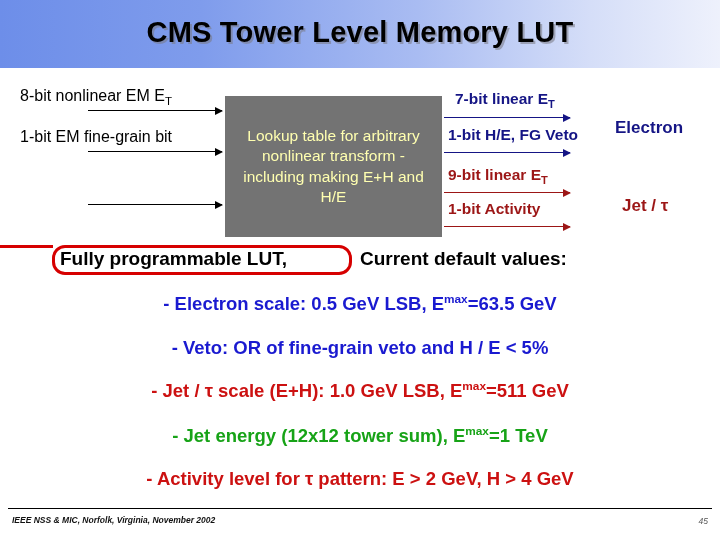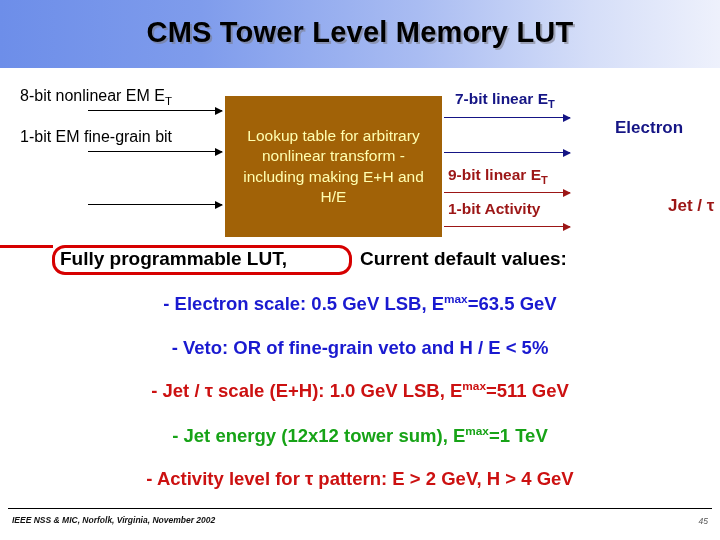--- a/index.html
+++ b/index.html
@@ -38,38 +38,38 @@
     border-top:4.2px solid transparent;
     border-bottom:4.2px solid transparent;
   }
   .arrow.navy{border-top-color:#151585;}
   .arrow.navy:after{border-left-color:#151585;}
   .arrow.dred{border-top-color:#9c1616;}
   .arrow.dred:after{border-left-color:#9c1616;}
 
   #lut-box{
     position:absolute;left:225px;top:28px;width:217px;height:141px;
-    background:#a16207;
+    background:#737373;
     display:flex;align-items:center;justify-content:center;
   }
   #lut-box-text{
     color:#ffffb0;font-size:15.5px;line-height:1.30;text-align:center;
     padding:0 6px;
   }
 
   .out-label{
     position:absolute;font-size:15.5px;font-weight:bold;white-space:nowrap;
   }
   .out-label.navy{color:#151585;}
   .out-label.dred{color:#9c1616;text-align:right;}
   .group-label{
     position:absolute;font-size:17px;font-weight:bold;white-space:nowrap;
   }
   .group-label.navy{color:#151585;}
-  .group-label.dred{color:#9c1616;margin-left:46px;}
+  .group-label.dred{color:#9c1616;}
 
   
   #callout-row{position:absolute;left:0;top:243px;width:720px;height:36px;}
   #callout-box{
     position:absolute;left:52px;top:2px;width:300px;height:30px;
     border:3px solid #d60000;border-radius:13px;background:transparent;
     box-sizing:border-box;
   }
   #callout-tail{
     position:absolute;left:0px;top:2px;width:53px;height:0;
@@ -131,20 +131,23 @@
 
   <div id="lut-box">
     <div id="lut-box-text">Lookup table for arbitrary nonlinear transform - including making E+H and H/E</div>
   </div>
 
   <div class="out-label navy" style="left:455px;top:22px;">
     <span>7-bit linear E</span><sub style="font-size:.72em;">T</sub>
   </div>
   <div class="arrow navy" style="left:444px;top:49px;width:126px;"></div>
 
+  <div class="out-label navy" style="left:448px;top:58px;">
+    <span>1-bit H/E, FG Veto</span><sub style="font-size:.72em;"></sub>
+  </div>
   <div class="arrow navy" style="left:444px;top:84px;width:126px;"></div>
 
   <div class="out-label dred" style="left:448px;top:98px;">
     <span>9-bit linear E</span><sub style="font-size:.72em;">T</sub>
   </div>
   <div class="arrow dred" style="left:444px;top:124px;width:126px;"></div>
 
   <div class="out-label dred" style="left:448px;top:132px;">
     <span>1-bit Activity</span><sub style="font-size:.72em;"></sub>
   </div>

